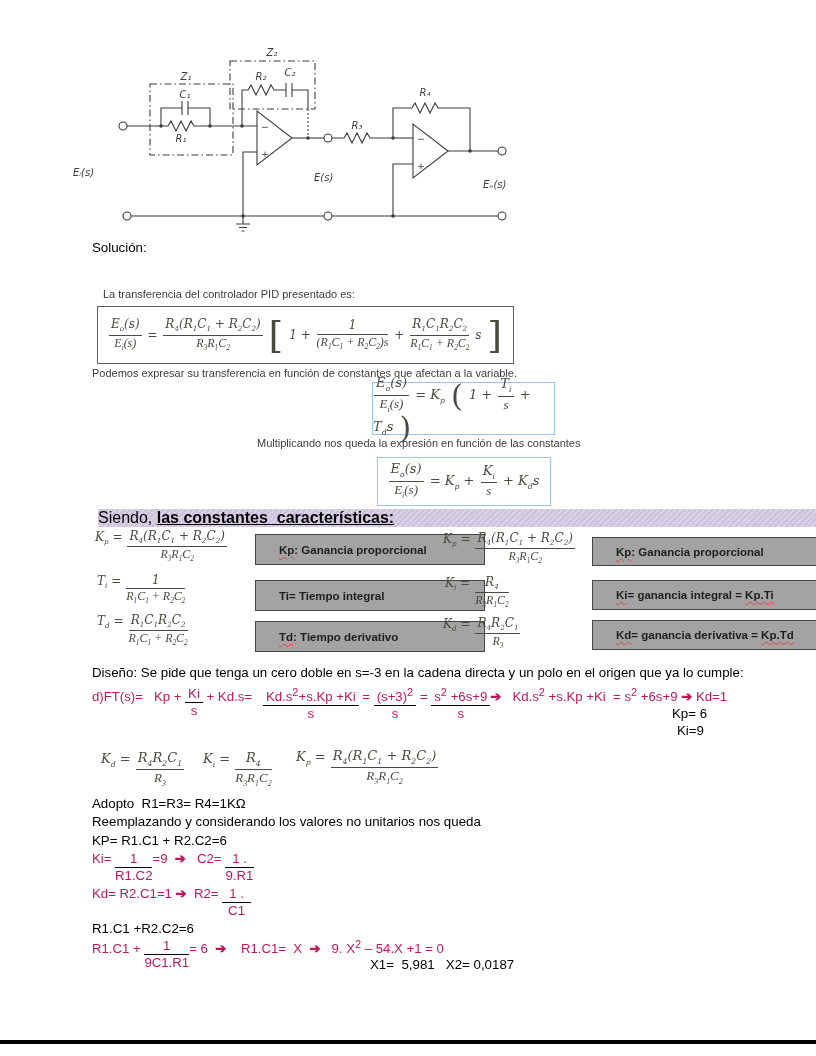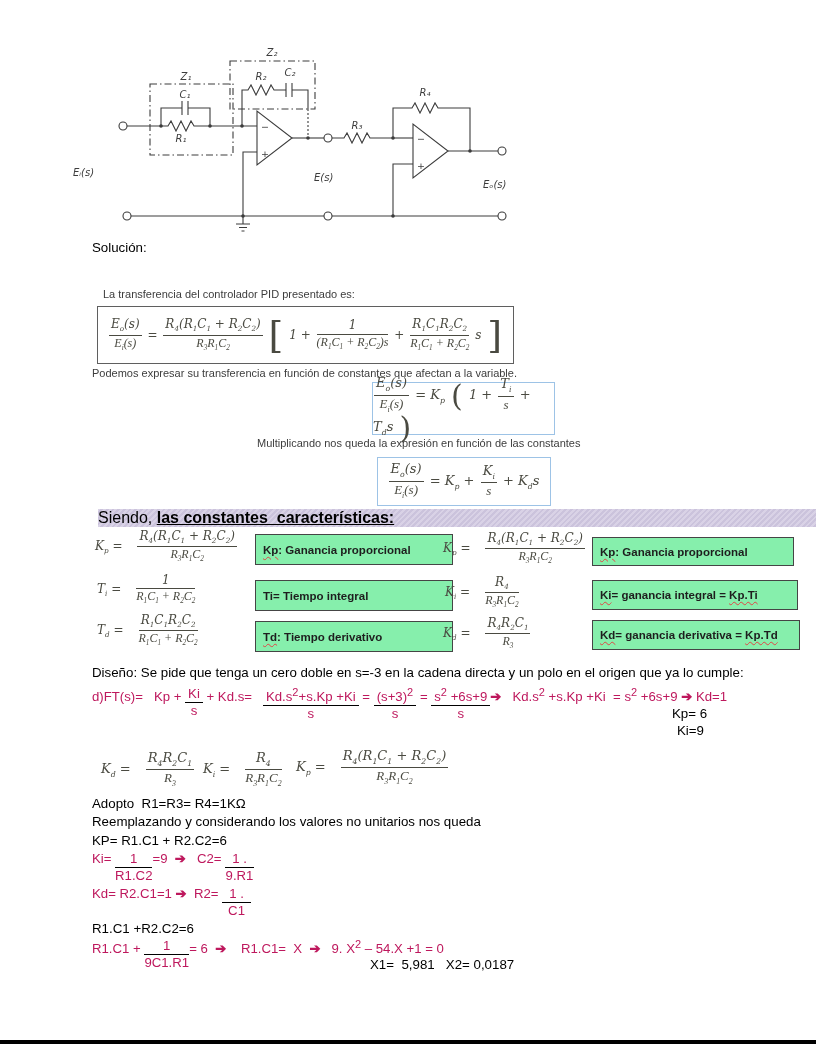--- a/index.html
+++ b/index.html
@@ -15,25 +15,25 @@
   .frac .den{display:block;padding-top:1px;font-family:Liberation Serif, serif;}
   .eqbox{position:absolute;display:flex;align-items:center;justify-content:center;background:#fff;}
   .box1{border:1px solid #5f5f5f;}
   .boxblue{border:1.5px solid #9dc3e6;}
   .bigbr{font-size:38px;font-weight:300;font-style:normal;line-height:0.9;vertical-align:middle;}
   .bigpar{font-size:30px;font-weight:300;font-style:normal;line-height:0.9;vertical-align:middle;}
   .hl{position:absolute;left:98px;top:509px;width:718px;height:18px;display:flex;align-items:center;
       background:repeating-linear-gradient(135deg,#d9d2e6 0 2px,#cbc3dc 2px 4px);}
   .hl span{white-space:pre;font-size:16px;color:#000;}
   .hl .emph{font-weight:bold;text-decoration:underline;}
-  .eqcell{position:absolute;display:flex;align-items:center;gap:13px;font-size:12px;}
+  .eqcell{position:absolute;display:flex;align-items:flex-start;gap:3px;font-size:12px;}
   .eqcell .frac{line-height:1.1;}
   .gaineq{font-size:13px;}
-  .cbox{position:absolute;border:1.5px solid #454545;background:#86efac;display:flex;align-items:center;
-        padding:1px 7px;font-size:11.5px;font-weight:700;color:#1e1e1e;}
+  .cbox{position:absolute;border:1.5px solid #454545;background:#a3a3a3;display:flex;align-items:center;
+        padding:1px 23px;font-size:11.5px;font-weight:700;color:#1e1e1e;}
   .cbox span{white-space:pre;}
   .sq{text-decoration:underline;text-decoration-style:wavy;text-decoration-color:#e04545;
       text-decoration-thickness:1px;text-underline-offset:2px;}
   .dline{position:absolute;font-size:13.2px;line-height:1.25;white-space:pre;color:#be185d;}
   .ufrac{display:inline-block;text-align:center;vertical-align:top;line-height:1.2;}
   .ufrac .num{display:block;border-bottom:1px solid #000;padding:0 3px;}
   .ufrac .den{display:block;}
   .ufrac .pad6{padding:0 7px;}
   .arr{font-weight:700;}
   .botrule{position:absolute;left:0;top:1040px;width:816px;height:3.5px;background:#000;}

